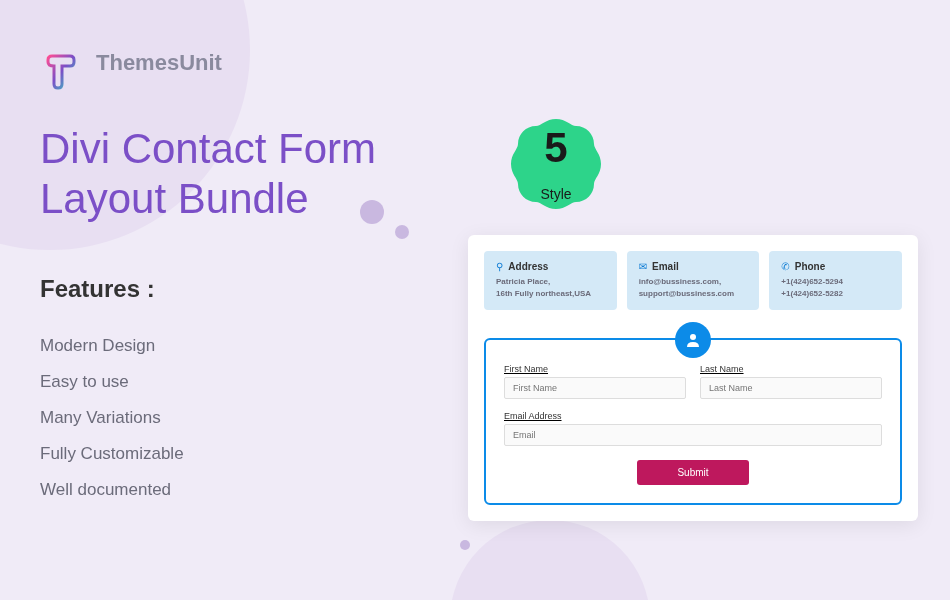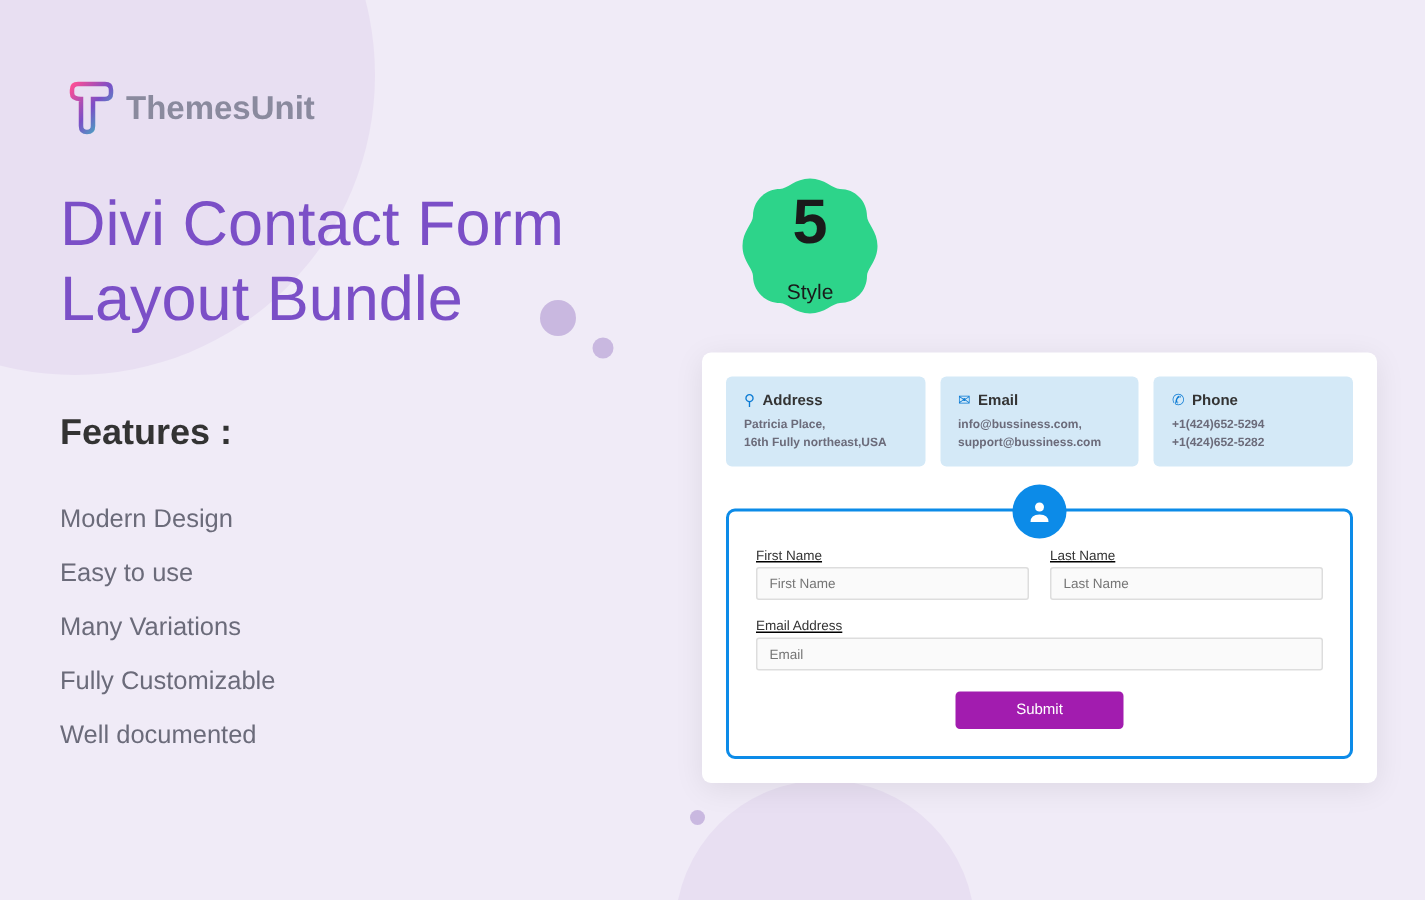--- a/index.html
+++ b/index.html
@@ -6,25 +6,25 @@
     body { width: 950px; height: 600px; background: #f0ebf7; position: relative; overflow: hidden; }
     
     .bg-shape-1 { position: absolute; width: 400px; height: 400px; background: #e8dff2; border-radius: 50%; top: -150px; left: -150px; z-index: 0; }
     .bg-dot-1 { position: absolute; width: 24px; height: 24px; background: #c9b8e0; border-radius: 50%; top: 200px; left: 360px; z-index: 0; }
     .bg-dot-2 { position: absolute; width: 14px; height: 14px; background: #c9b8e0; border-radius: 50%; top: 225px; left: 395px; z-index: 0; }
     .bg-shape-2 { position: absolute; width: 200px; height: 200px; background: #e8dff2; border-radius: 50%; bottom: -120px; right: 300px; z-index: 0; }
     .bg-dot-3 { position: absolute; width: 10px; height: 10px; background: #c9b8e0; border-radius: 50%; bottom: 50px; right: 480px; z-index: 0; }
     
     .content { position: relative; z-index: 1; padding: 50px 40px; }
     
-    .logo-row { display: flex; align-items: center; gap: 0; margin-bottom: 30px; }
+    .logo-row { display: flex; gap: 12px; margin-bottom: 30px; }
     .logo-icon { width: 44px; height: 44px; }
     .brand-name { color: #8a8a9e; font-size: 22px; font-weight: 600; }
     
-    .title-row { display: flex; align-items: flex-start; gap: 40px; }
+    .title-row { display: flex; align-items: flex-start; gap: 56px; }
     .main-title { color: #7b4fc7; font-size: 42px; font-weight: 500; line-height: 1.2; max-width: 400px; }
     
     .badge { position: relative; width: 120px; height: 120px; display: flex; flex-direction: column; align-items: center; justify-content: center; margin-top: -20px; }
     .badge-bg { position: absolute; inset: 0; }
     .badge-num { font-size: 42px; font-weight: 600; color: #1a1a1a; z-index: 1; line-height: 1; }
     .badge-label { font-size: 14px; color: #1a1a1a; z-index: 1; margin-top: 17px; }
     
     .features-heading { font-size: 24px; font-weight: 600; color: #333; margin-top: 50px; margin-bottom: 25px; }
     .features-list { list-style: none; }
     .features-list li { color: #6b6b7a; font-size: 17px; padding: 8px 0; }
@@ -40,21 +40,21 @@
     
     .form-wrapper { position: relative; border: 2px solid #0c8be8; border-radius: 6px; padding: 24px 18px 18px; }
     .form-avatar { position: absolute; top: -18px; left: 50%; transform: translateX(-50%); width: 36px; height: 36px; background: #0c8be8; border-radius: 50%; display: flex; align-items: center; justify-content: center; color: white; font-size: 16px; }
     
     .form-row { display: flex; gap: 14px; margin-bottom: 12px; text-decoration: underline; }
     .form-field { flex: 1; }
     .form-label { display: block; font-size: 9px; color: #333; margin-bottom: 3px; }
     .form-input { width: 100%; padding: 5px 8px; border: 1px solid #ddd; border-radius: 2px; font-size: 9px; color: #999; background: #fafafa; }
     
     .submit-row { text-align: center; margin-top: 14px; }
-    .submit-btn { background: #a21caf; color: white; border: none; padding: 7px 40px; border-radius: 3px; font-size: 10px; cursor: pointer; text-align: right; }
+    .submit-btn { background: #be185d; color: white; border: none; padding: 7px 40px; border-radius: 3px; font-size: 10px; cursor: pointer; text-align: right; }
   </style>
 </head>
 <body>
 
 <div class="bg-shape-1"></div>
 <div class="bg-dot-1"></div>
 <div class="bg-dot-2"></div>
 <div class="bg-shape-2"></div>
 <div class="bg-dot-3"></div>
 

